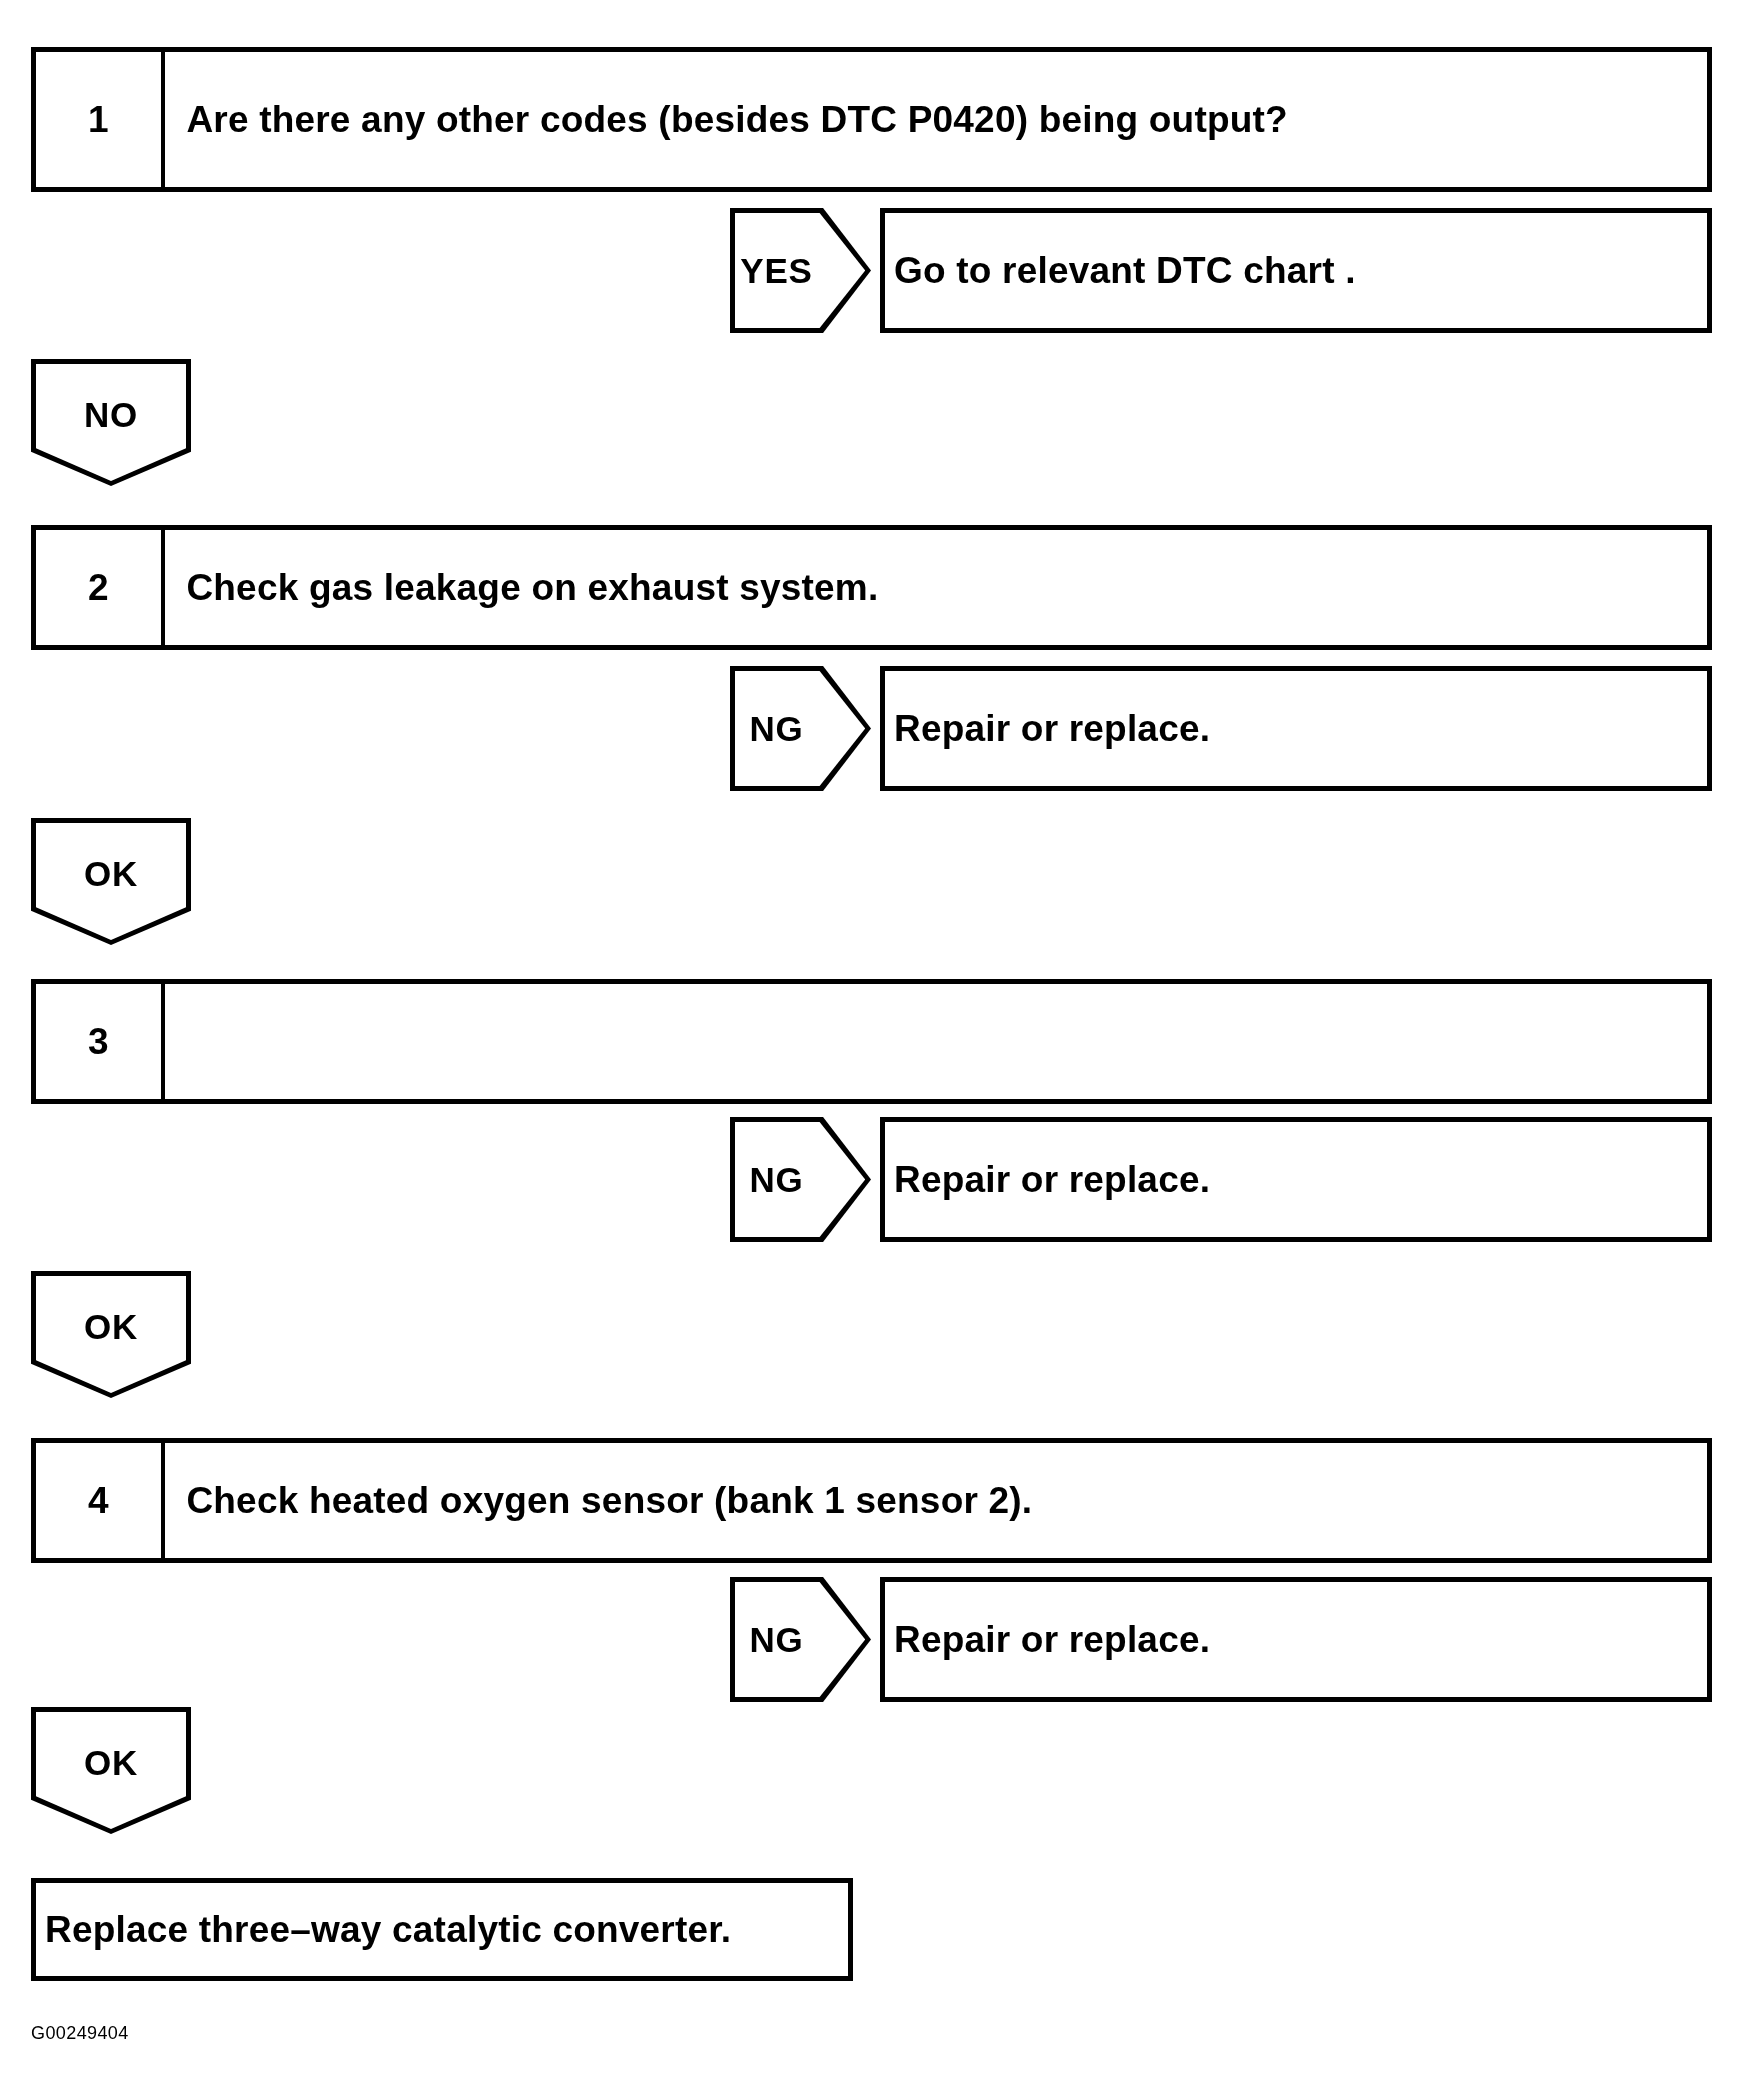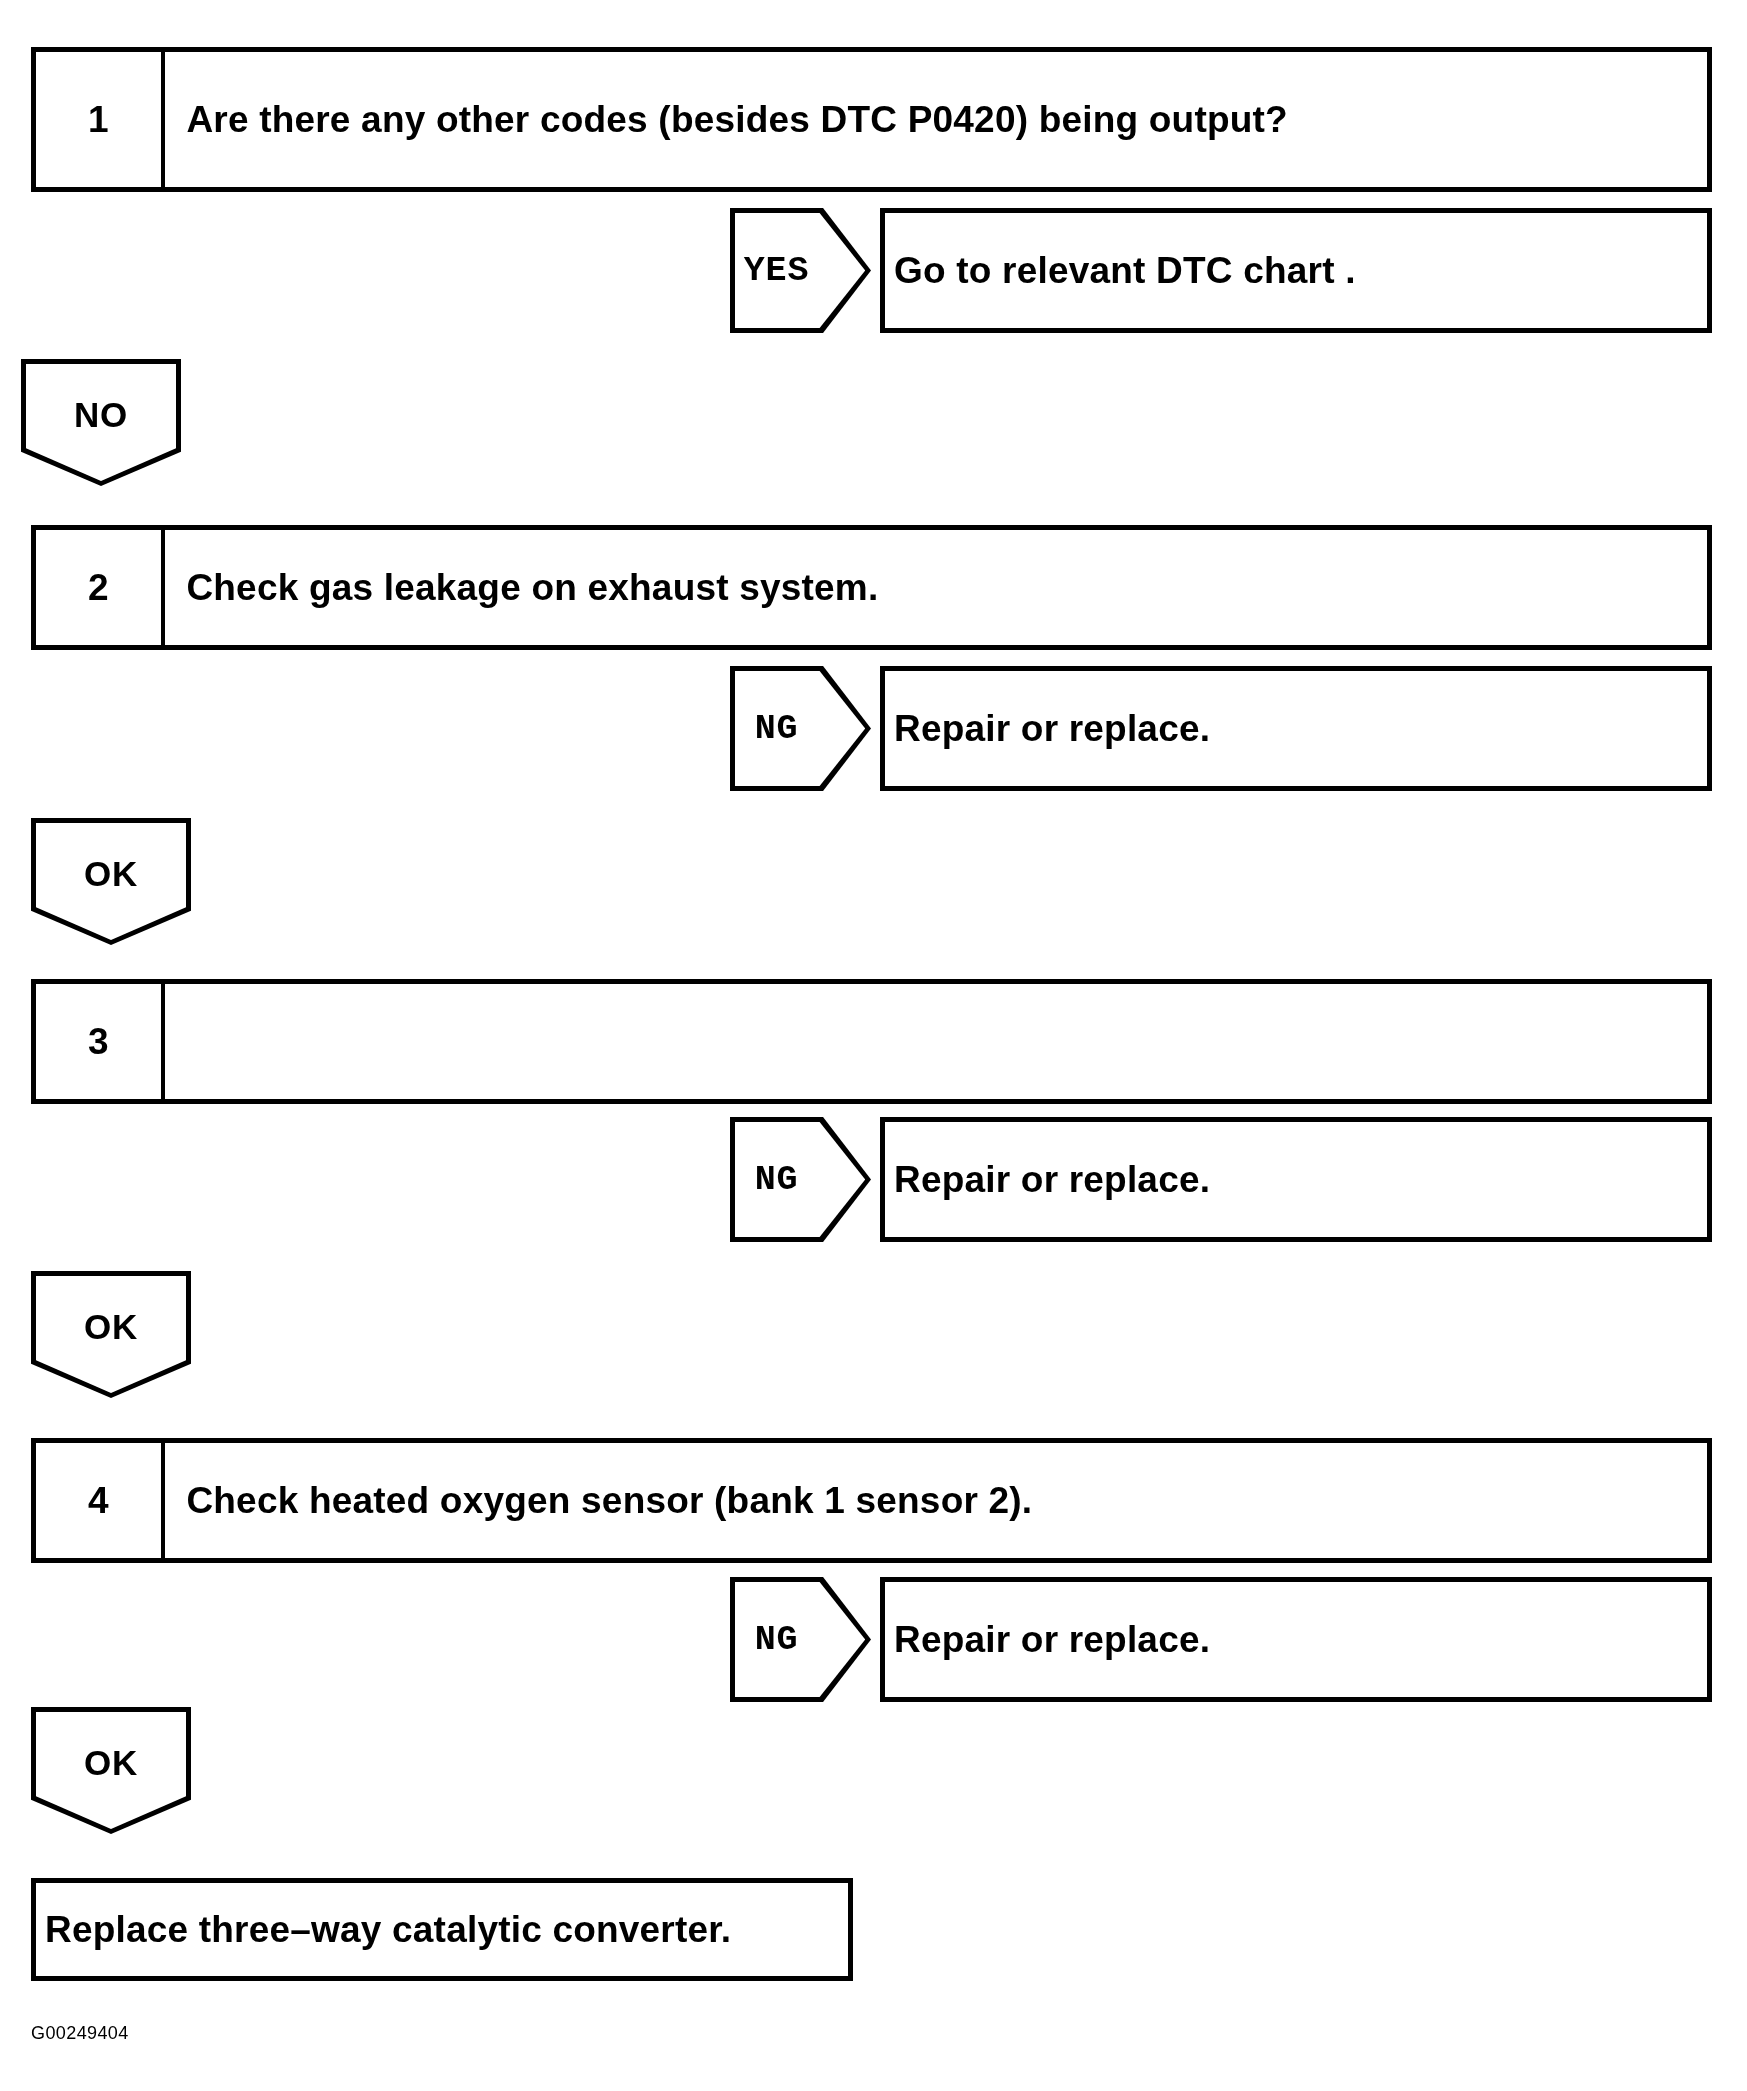--- a/index.html
+++ b/index.html
@@ -111,21 +111,20 @@
     left: 5px; top: 5px; right: 5.8px; bottom: 5px;
     clip-path: polygon(0% 0%, 65% 0%, 100% 50%, 65% 100%, 0% 100%);
   }
   .pent-right .pent-label {
     position: absolute;
     left: 0;
     width: 66%;
     top: 50%;
     transform: translateY(-50%);
     text-align: center;
-    font-family: Liberation Mono, monospace;
   }
 
   
   .fig-code {
     position: absolute;
     font-size: 18px;
     font-weight: normal;
     letter-spacing: 0.4px;
     font-family: "Liberation Sans", sans-serif;
   }
@@ -141,21 +140,21 @@
   </div>
 
   <div class="pent pent-right" style="left:730px; top:208px; width:141px; height:125px;">
     <div class="pent-inner"></div>
     <span class="pent-label">YES</span>
   </div>
   <div class="result-box" style="left:880px; top:208px; width:832px; height:125px;">
     <span>Go to relevant DTC chart .</span>
   </div>
 
-  <div class="pent pent-down" style="left:21px; top:359px; width:160px; height:127px;">
+  <div class="pent pent-down" style="left:31px; top:359px; width:160px; height:127px;">
     <div class="pent-inner"></div>
     <span class="pent-label">NO</span>
   </div>
 
   <div class="step-box" style="left:31px; top:525px; width:1681px; height:125px;">
     <div class="step-num">2</div>
     <div class="step-text">Check gas leakage on exhaust system.</div>
   </div>
 
   <div class="pent pent-right" style="left:730px; top:666px; width:141px; height:125px;">

